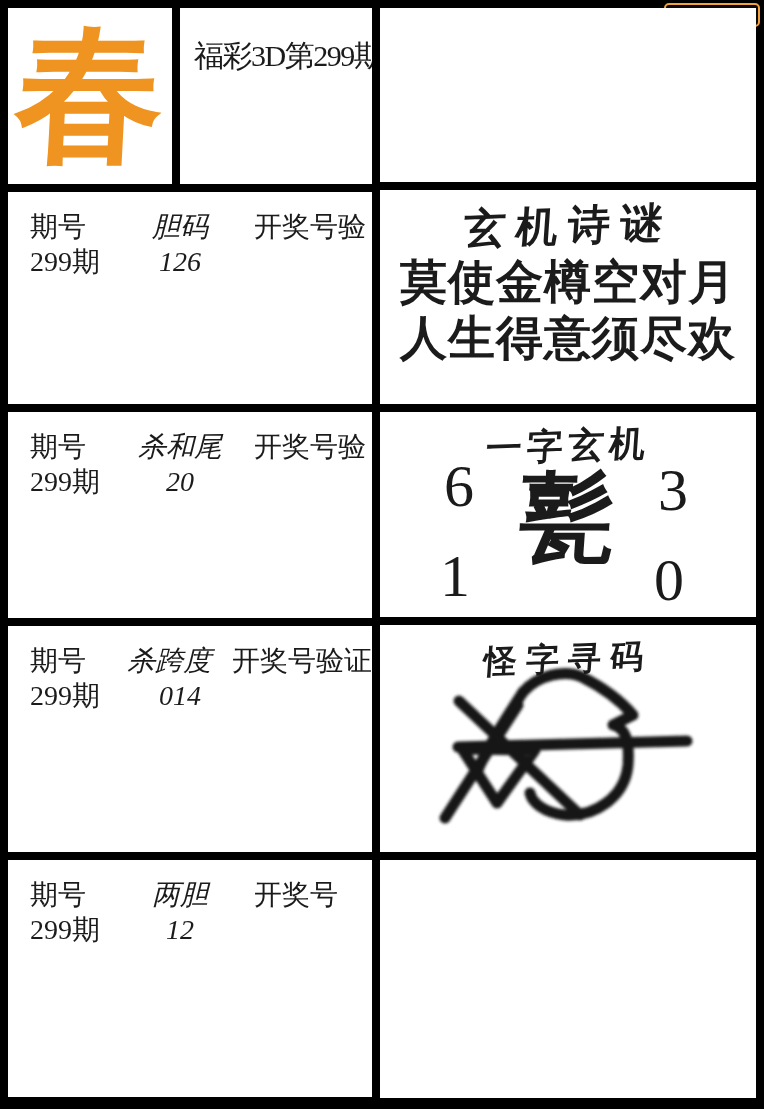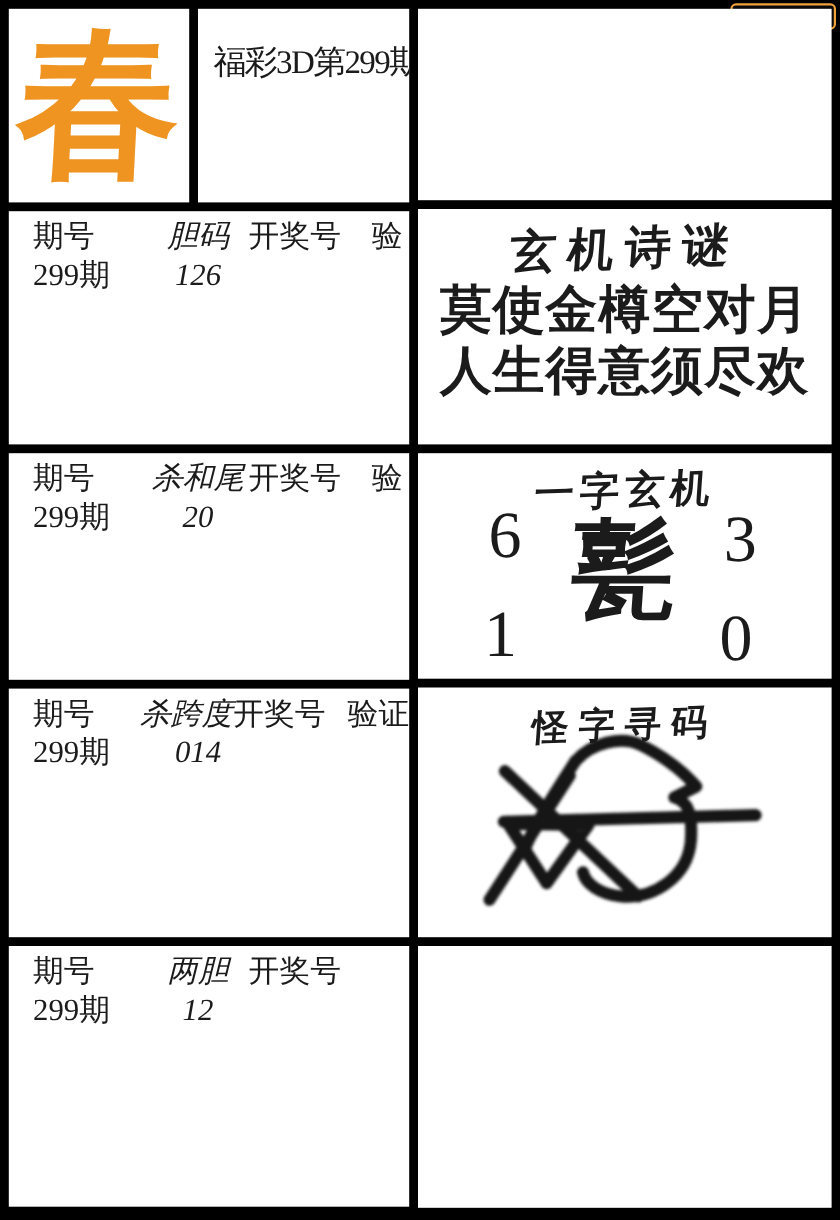--- a/index.html
+++ b/index.html
@@ -32,25 +32,25 @@
   .p-blank-tr{left:380px;top:8px;width:376px;height:174px;}
   
   .watermark{
     position:absolute;right:4px;top:3px;
     border:2px solid #f2a23c;border-radius:5px;
     padding:1px 9px 2px 9px;
     font-family:"Liberation Sans","DejaVu Sans",sans-serif;
     font-size:15px;color:#f2a23c;background:#0a0a0a;
   }
   
-  .tbl{padding:6px 0 0 22px;font-size:28px;}
+  .tbl{padding:17px 0 0 22px;font-size:28px;}
   .trow{display:flex;white-space:nowrap;line-height:1.25;}
   .c1{width:104px;}
   .c2{width:92px;text-align:center;font-style:italic;}
-  .c3{width:112px;text-align:left;}
+  .c3{width:112px;text-align:right;}
   .c4{flex:1;}
   .p-danma{left:8px;top:192px;width:364px;height:212px;}
   .p-shahewei{left:8px;top:412px;width:364px;height:206px;}
   .p-shakuadu{left:8px;top:626px;width:364px;height:226px;}
   .p-liangdan{left:8px;top:860px;width:364px;height:237px;}
   
   .p-poem{left:380px;top:190px;width:376px;height:214px;text-align:center;}
   .brush{
     font-weight:700;
     transform:skewX(-6deg) rotate(-2deg);

